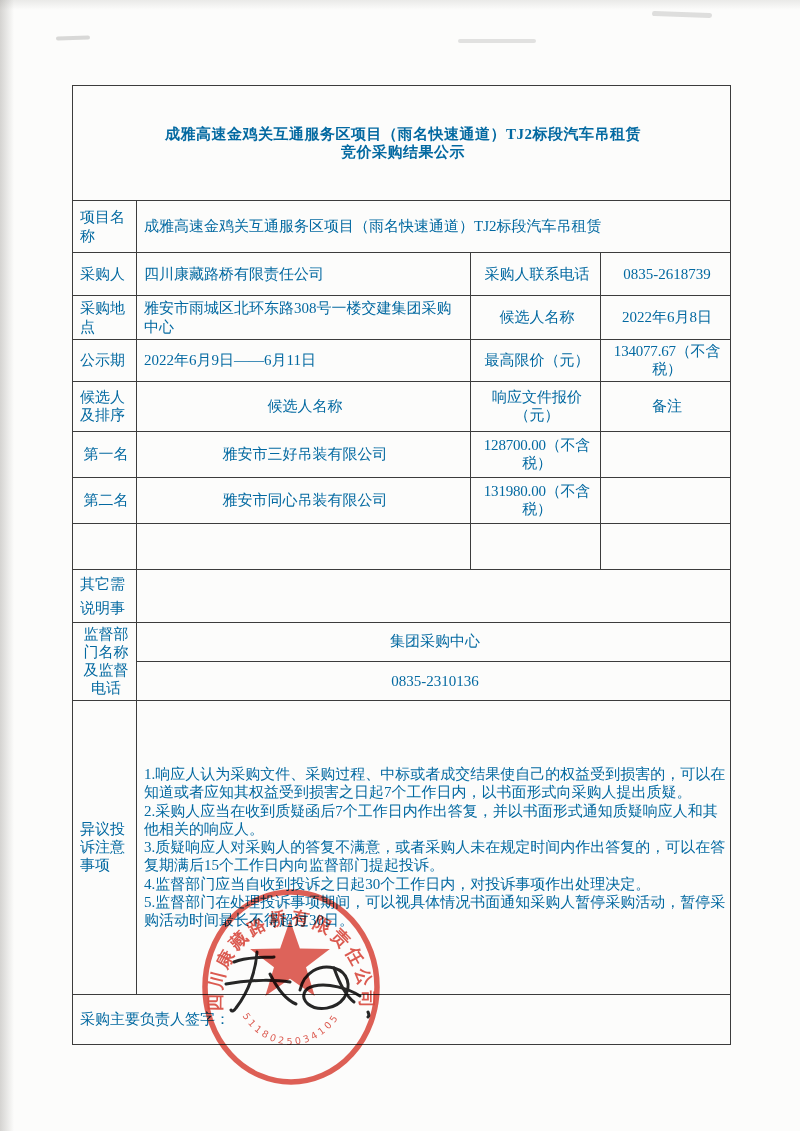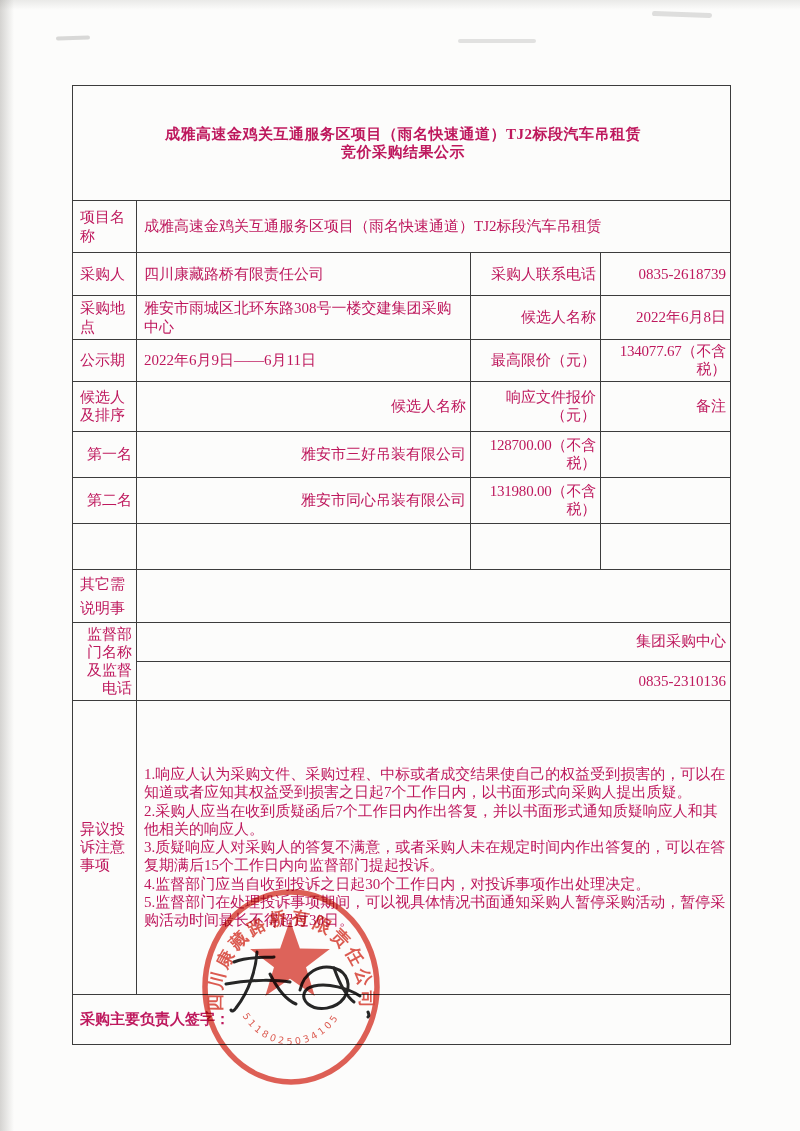--- a/index.html
+++ b/index.html
@@ -8,30 +8,30 @@
   .page{position:absolute;inset:0;background:#fcfcfb;}
   .edge-left{position:absolute;left:0;top:0;width:14px;height:1131px;
     background:linear-gradient(to right,rgba(110,106,100,.28),rgba(110,106,100,0));}
   .edge-top{position:absolute;left:0;top:0;width:800px;height:10px;
     background:linear-gradient(to bottom,rgba(120,120,115,.14),rgba(120,120,115,0));}
   .speck1{position:absolute;left:56px;top:36px;width:34px;height:4px;background:rgba(90,90,88,.22);border-radius:2px;transform:rotate(-2deg);}
   .speck2{position:absolute;left:458px;top:39px;width:78px;height:4px;background:rgba(90,90,88,.16);border-radius:2px;}
   .speck3{position:absolute;left:652px;top:12px;width:60px;height:5px;background:rgba(90,90,88,.18);border-radius:3px;transform:rotate(2deg);}
 
   table.doc{position:absolute;left:72px;top:85px;width:658px;border-collapse:collapse;table-layout:fixed;z-index:1;}
-  table.doc td{border:1.7px solid #3c3c3c;font-size:15px;line-height:1.22;color:#be185d;
+  table.doc td{border:1.7px solid #3c3c3c;font-size:15px;line-height:1.22;color:#0369a1;
                padding:2px 4px 2px 7px;vertical-align:middle;word-break:break-all;}
   td.title-cell{font-size:20px;font-weight:bold;text-align:center;letter-spacing:.5px;
                 line-height:1.6;padding:4px 22px;color:#111;}
-  td.c{text-align:right;padding:2px 3px;}
+  td.c{text-align:center;padding:2px 3px;}
   td.sm{font-size:12.5px;letter-spacing:-.2px;}
   td.num{font-size:13px;}
   td.obj{vertical-align:bottom;padding:8px 8px 28px 10px;font-size:14.6px;line-height:19px;margin-left:46px;}
   td.obj p{margin:0;}
-  td.sig-row{font-size:15.5px;padding-left:8px;font-weight:bold;}
+  td.sig-row{font-size:15.5px;padding-left:8px;}
 
   .stamp{position:absolute;left:193px;top:885px;width:200px;height:210px;z-index:4;
          mix-blend-mode:multiply;opacity:.92;}
   .signature{position:absolute;left:212px;top:938px;width:175px;height:95px;z-index:3;
          mix-blend-mode:multiply;}
 </style>
 </head>
 <body>
 
 <div class="page">

